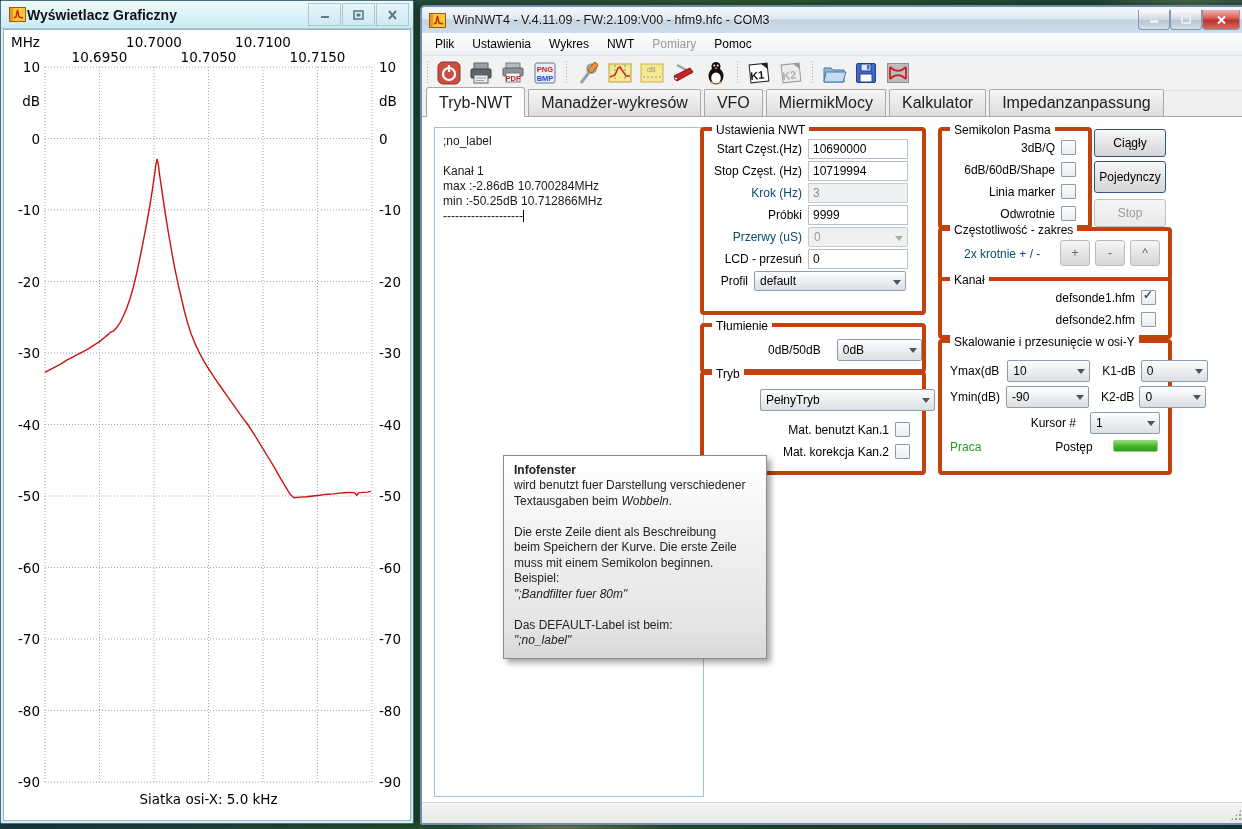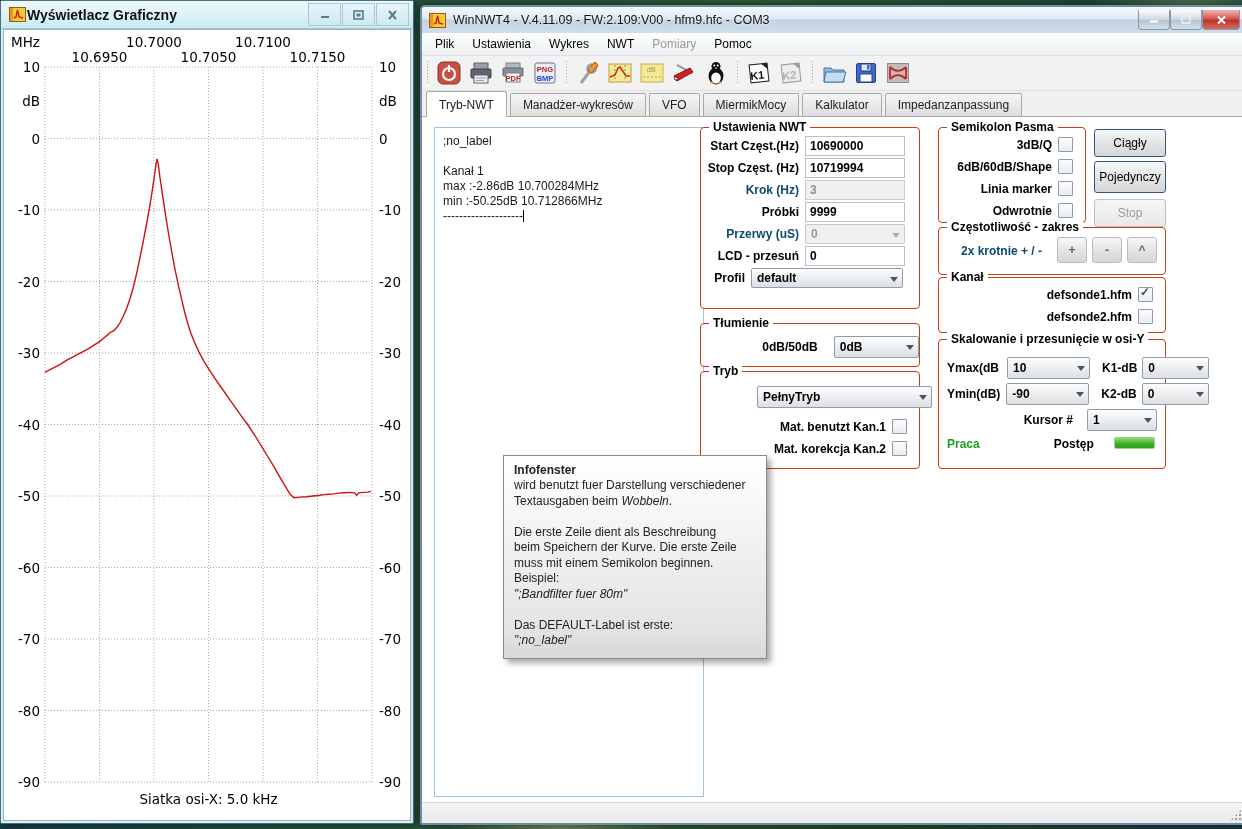--- a/index.html
+++ b/index.html
@@ -18,21 +18,21 @@
   .tin{background:#fff;border:1px solid #b4c2d0;height:20px;font-size:12px;display:flex;align-items:center;padding:0 4px;color:#000;}
   .tin.dis{background:#f0f0f0;color:#8c8c8c;border-color:#c8cdd2;}
   .combo{background:linear-gradient(#fefefe,#e9ebee 60%,#dcdfe3);border:1px solid #8e9cab;height:20px;display:flex;align-items:center;font-size:12px;border-radius:2px;position:relative;padding:0 18px 0 5px;color:#000;}
   .combo.dis{background:#f0f0f0;color:#9a9a9a;border-color:#c5cacf;}
   .combo .arr{position:absolute;right:4px;top:8px;width:0;height:0;border-left:4px solid transparent;border-right:4px solid transparent;border-top:5px solid #4a5661;}
   .combo.dis .arr{border-top-color:#a8adb2;}
   .cb{width:13px;height:13px;border:1px solid #8e9aa5;background:linear-gradient(#fcfcfc,#e9edf1);border-radius:1px;position:relative;flex:0 0 13px;}
   .cb.on:after{content:"✓";position:absolute;left:1px;top:-3px;font-size:12px;font-weight:bold;color:#31537d;}
   .btn{background:linear-gradient(#f7f7f7,#e3e3e3 55%,#d6d6d6);border:1px solid #35567c;border-radius:3px;font-size:12px;color:#000;display:flex;align-items:center;justify-content:center;}
   .btn.dis{border-color:#bcc0c4;color:#9b9b9b;background:linear-gradient(#f5f5f5,#e9e9e9);}
-  .group{position:absolute;border:1px solid #c2410c;border-radius:4px;background:#fff;font-weight:bold;}
+  .group{position:absolute;border:4px solid #c2410c;border-radius:4px;background:#fff;}
   .gtitle{position:absolute;top:-8px;left:8px;background:#fff;padding:0 4px;font-size:12px;color:#000;white-space:nowrap;}
   .chkrow{display:flex;align-items:center;justify-content:flex-end;gap:6px;margin:7px 12px 0 0;}
   
   #gwin{position:absolute;left:0;top:0;width:412px;height:822px;background:#d6eef4;border:1px solid #48707f;border-radius:2px;box-shadow:2px 2px 8px rgba(0,0,0,.45);}
   #gwin-title{height:27px;background:linear-gradient(#eefafc,#c9ebf2);display:flex;align-items:center;padding:0 4px 0 8px;border-bottom:1px solid #a4c8d2;}
   #gwin-title .ttl{font-size:14px;font-weight:bold;color:#111;margin-left:1px;flex:1;}
   .qbtn{width:31px;height:21px;background:linear-gradient(#e6f5fa,#cfe9f1);border:1px solid #a7c8d4;display:flex;align-items:center;justify-content:center;margin-left:1px;}
   #gwin-client{position:absolute;left:2px;top:28px;width:406px;height:790px;background:#fff;border:1px solid #9ab4c0;}
   #plot-svg{position:absolute;left:0;top:0;}
   
@@ -42,21 +42,21 @@
   .wbtn{width:30px;height:19px;border:1px solid #8499ad;border-top:none;border-radius:0 0 4px 4px;background:linear-gradient(#fdfdfd,#cfd8e2 50%,#b4c2d2 52%,#d6e0ea);display:flex;align-items:center;justify-content:center;margin-left:0;}
   .wbtn.close{width:36px;background:linear-gradient(#f0b8b4,#d9534c 45%,#b8352e 55%,#d96b60);}
   #menubar{height:22px;background:linear-gradient(#fdfdfd,#eef1f4);display:flex;align-items:center;padding-left:4px;border-bottom:1px solid #e2e2e2;}
   .menu-item{font-size:12px;padding:3px 9px;color:#000;}
   .menu-item.disabled{color:#9a9a9a;}
   #toolbar{height:34px;background:#f2f2f2;display:flex;align-items:center;border-bottom:1px solid #e0e0e0;}
   .tb-btn{width:30px;height:30px;display:flex;align-items:center;justify-content:center;margin:0 1px;}
   .tb-sep{width:3px;height:24px;margin:0 4px;background-image:repeating-linear-gradient(#aaa 0 1px,transparent 1px 3px);background-size:1px 100%;background-repeat:no-repeat;background-position:center;}
   #tabbar{height:26px;background:#f0f0f0;display:flex;align-items:flex-end;padding-left:4px;position:relative;}
   #tabbar:after{content:"";position:absolute;left:0;right:0;bottom:0;height:1px;background:#a9a9a9;}
-  .tab{font-size:12px;padding:4px 12px 5px;background:linear-gradient(#f6f6f6,#dcdcdc);border:1px solid #a9a9a9;border-bottom:none;border-radius:2px 2px 0 0;margin-right:3px;color:#222;position:relative;}
+  .tab{font-size:16px;padding:4px 12px 5px;background:linear-gradient(#f6f6f6,#dcdcdc);border:1px solid #a9a9a9;border-bottom:none;border-radius:2px 2px 0 0;margin-right:3px;color:#222;position:relative;}
   .tab.active{background:#fff;z-index:2;padding-top:6px;border-radius:3px 3px 0 0;}
   .tab.active:after{content:"";position:absolute;left:0;right:0;bottom:-1px;height:2px;background:#fff;}
   #content{flex:1;background:#fff;position:relative;}
   #statusbar{height:20px;background:linear-gradient(#f4f4f4,#e9e9e9);border-top:1px solid #d8d8d8;position:relative;}
   #grip{position:absolute;right:2px;bottom:2px;width:12px;height:12px;background-image:radial-gradient(circle at 2px 2px,#9a9a9a 1px,transparent 1.5px);background-size:4px 4px;clip-path:polygon(100% 0,100% 100%,0 100%);}
   
   #infotext{position:absolute;left:12px;top:10px;width:252px;height:656px;background:#fff;border:1px solid #9dc3dd;font-size:12px;line-height:15px;padding:6px 8px;color:#1a1a1a;}
   #infotext .caret{display:inline-block;width:1px;height:12px;background:#000;vertical-align:-2px;animation:blink 1.1s steps(1) infinite;}
   @keyframes blink{50%{opacity:0;}}
   
@@ -494,21 +494,21 @@
       <div id="tt-lines">
           <div class="tt-line"><span>wird benutzt fuer Darstellung verschiedener</span></div>
           <div class="tt-line"><span>Textausgaben beim </span><span class="i">Wobbeln</span><span>.</span></div>
           <div class="tt-line">&nbsp;</div>
           <div class="tt-line"><span>Die erste Zeile dient als Beschreibung</span></div>
           <div class="tt-line"><span>beim Speichern der Kurve. Die erste Zeile</span></div>
           <div class="tt-line"><span>muss mit einem Semikolon beginnen.</span></div>
           <div class="tt-line"><span>Beispiel:</span></div>
           <div class="tt-line"><span class="i">";Bandfilter fuer 80m"</span></div>
           <div class="tt-line">&nbsp;</div>
-          <div class="tt-line"><span>Das DEFAULT-Label ist erste:</span></div>
+          <div class="tt-line"><span>Das DEFAULT-Label ist beim:</span></div>
           <div class="tt-line"><span class="i">";no_label"</span></div>
         </div>
     </div>
   </div>
 
   <div id="statusbar">
     <div id="grip"></div>
   </div>
 </div>
 

